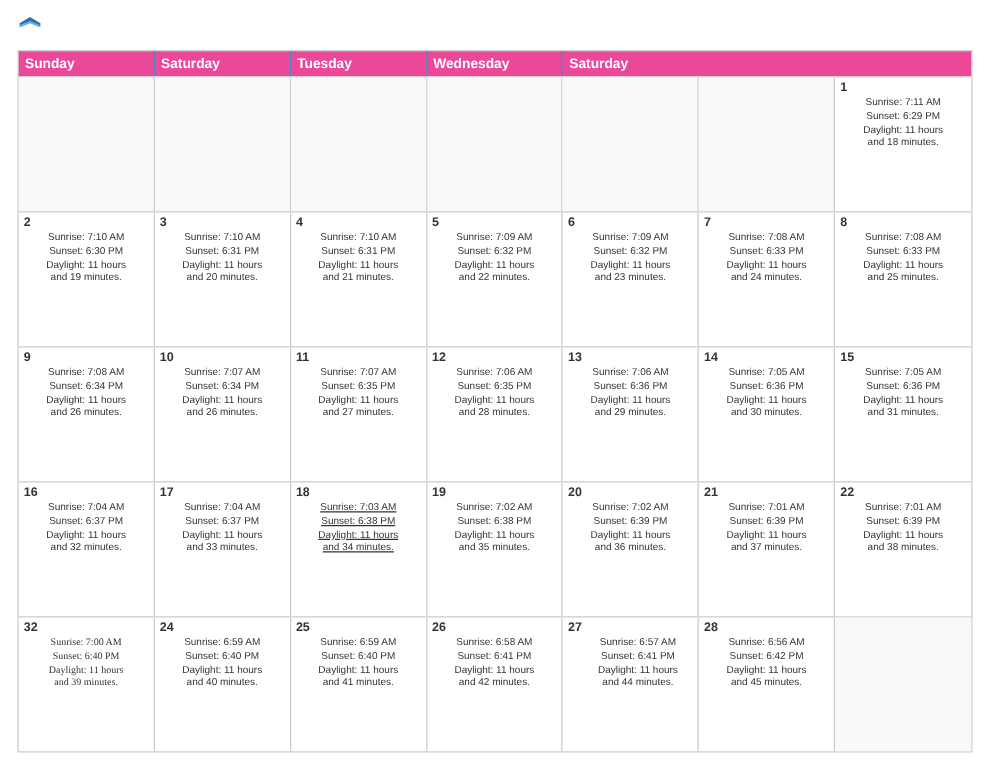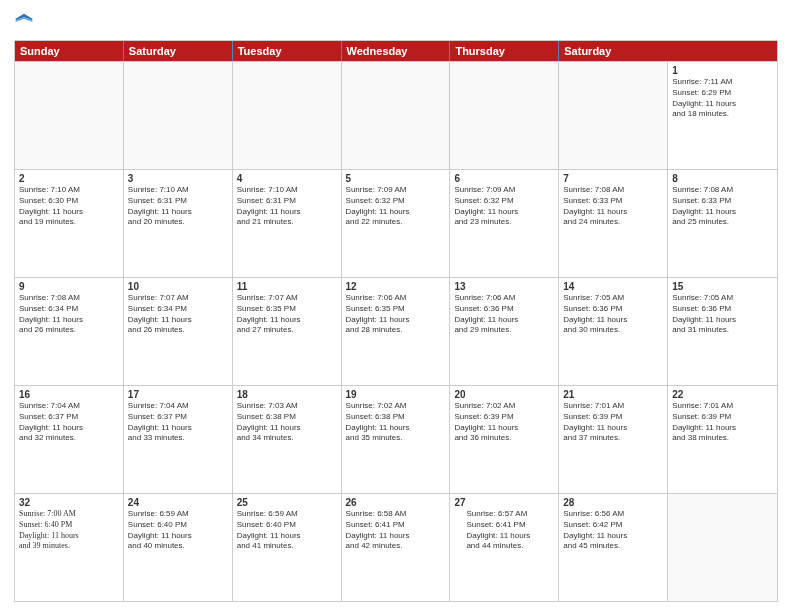--- a/index.html
+++ b/index.html
@@ -56,21 +56,21 @@
     }
     .calendar {
       flex: 1;
       display: flex;
       flex-direction: column;
       border: 1px solid #ccc;
     }
     .cal-header-row {
       display: grid;
       grid-template-columns: repeat(7, 1fr);
-      background: #b91c1c;
+      background: #ec4899;
     }
     .cal-header-cell {
       color: #fff;
       font-size: 11px;
       font-weight: bold;
       padding: 4px 5px;
       text-align: left;
       border-right: 1px solid #4a88c4;
     }
     .cal-header-cell:last-child { border-right: none; }
@@ -98,20 +98,21 @@
     .day-num {
       font-size: 10px;
       font-weight: bold;
       display: block;
       margin-bottom: 1px;
     }
     .day-info {
       font-size: 8px;
       line-height: 1.35;
       color: #333;
+      text-align: center;
     }
   </style>
 </head>
 <body>
 
 <div class="page">
   <div class="header">
     <div class="logo">
       <svg class="logo-icon" viewBox="0 0 24 24">
         <polygon points="12,2 22,8 22,10 12,6 2,10 2,8" fill="#2c6fad"></polygon>
@@ -127,21 +128,20 @@
       <div class="subtitle"></div>
     </div>
   </div>
 
   <div class="calendar">
     <div class="cal-header-row">
     <div class="cal-header-cell">Sunday</div>
         <div class="cal-header-cell">Saturday</div>
         <div class="cal-header-cell">Tuesday</div>
         <div class="cal-header-cell">Wednesday</div>
-        <div class="cal-header-cell">Thursday</div>
         <div class="cal-header-cell">Saturday</div>
       </div>
     <div class="cal-body">
     <div class="cal-row">
           <div class="cal-cell empty"></div>
           <div class="cal-cell empty"></div>
           <div class="cal-cell empty"></div>
           <div class="cal-cell empty"></div>
           <div class="cal-cell empty"></div>
           <div class="cal-cell empty"></div>
@@ -265,21 +265,21 @@
           </div>
           <div class="cal-cell">
             <span class="day-num">17</span>
             <div class="day-info" style="white-space: pre-line;">Sunrise: 7:04 AM
 Sunset: 6:37 PM
 Daylight: 11 hours
 and 33 minutes.</div>
           </div>
           <div class="cal-cell">
             <span class="day-num">18</span>
-            <div class="day-info" style="white-space: pre-line;">Sunrise: 7:03 AM
+            <div class="day-info" style="white-space: pre-line; text-decoration: underline;">Sunrise: 7:03 AM
 Sunset: 6:38 PM
 Daylight: 11 hours
 and 34 minutes.</div>
           </div>
           <div class="cal-cell">
             <span class="day-num">19</span>
             <div class="day-info" style="white-space: pre-line;">Sunrise: 7:02 AM
 Sunset: 6:38 PM
 Daylight: 11 hours
 and 35 minutes.</div>

